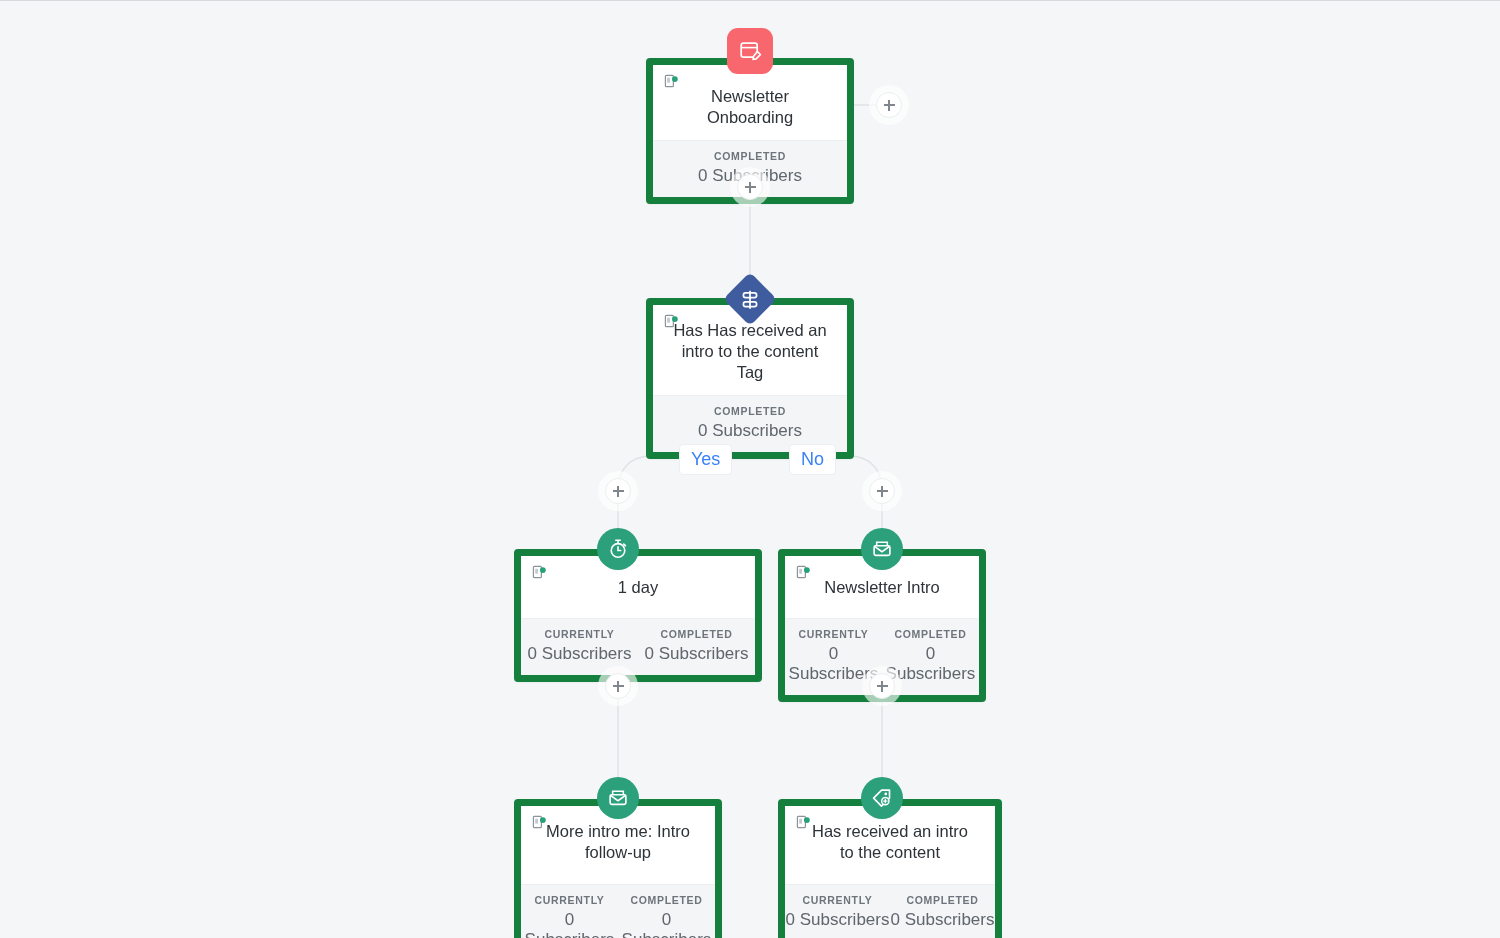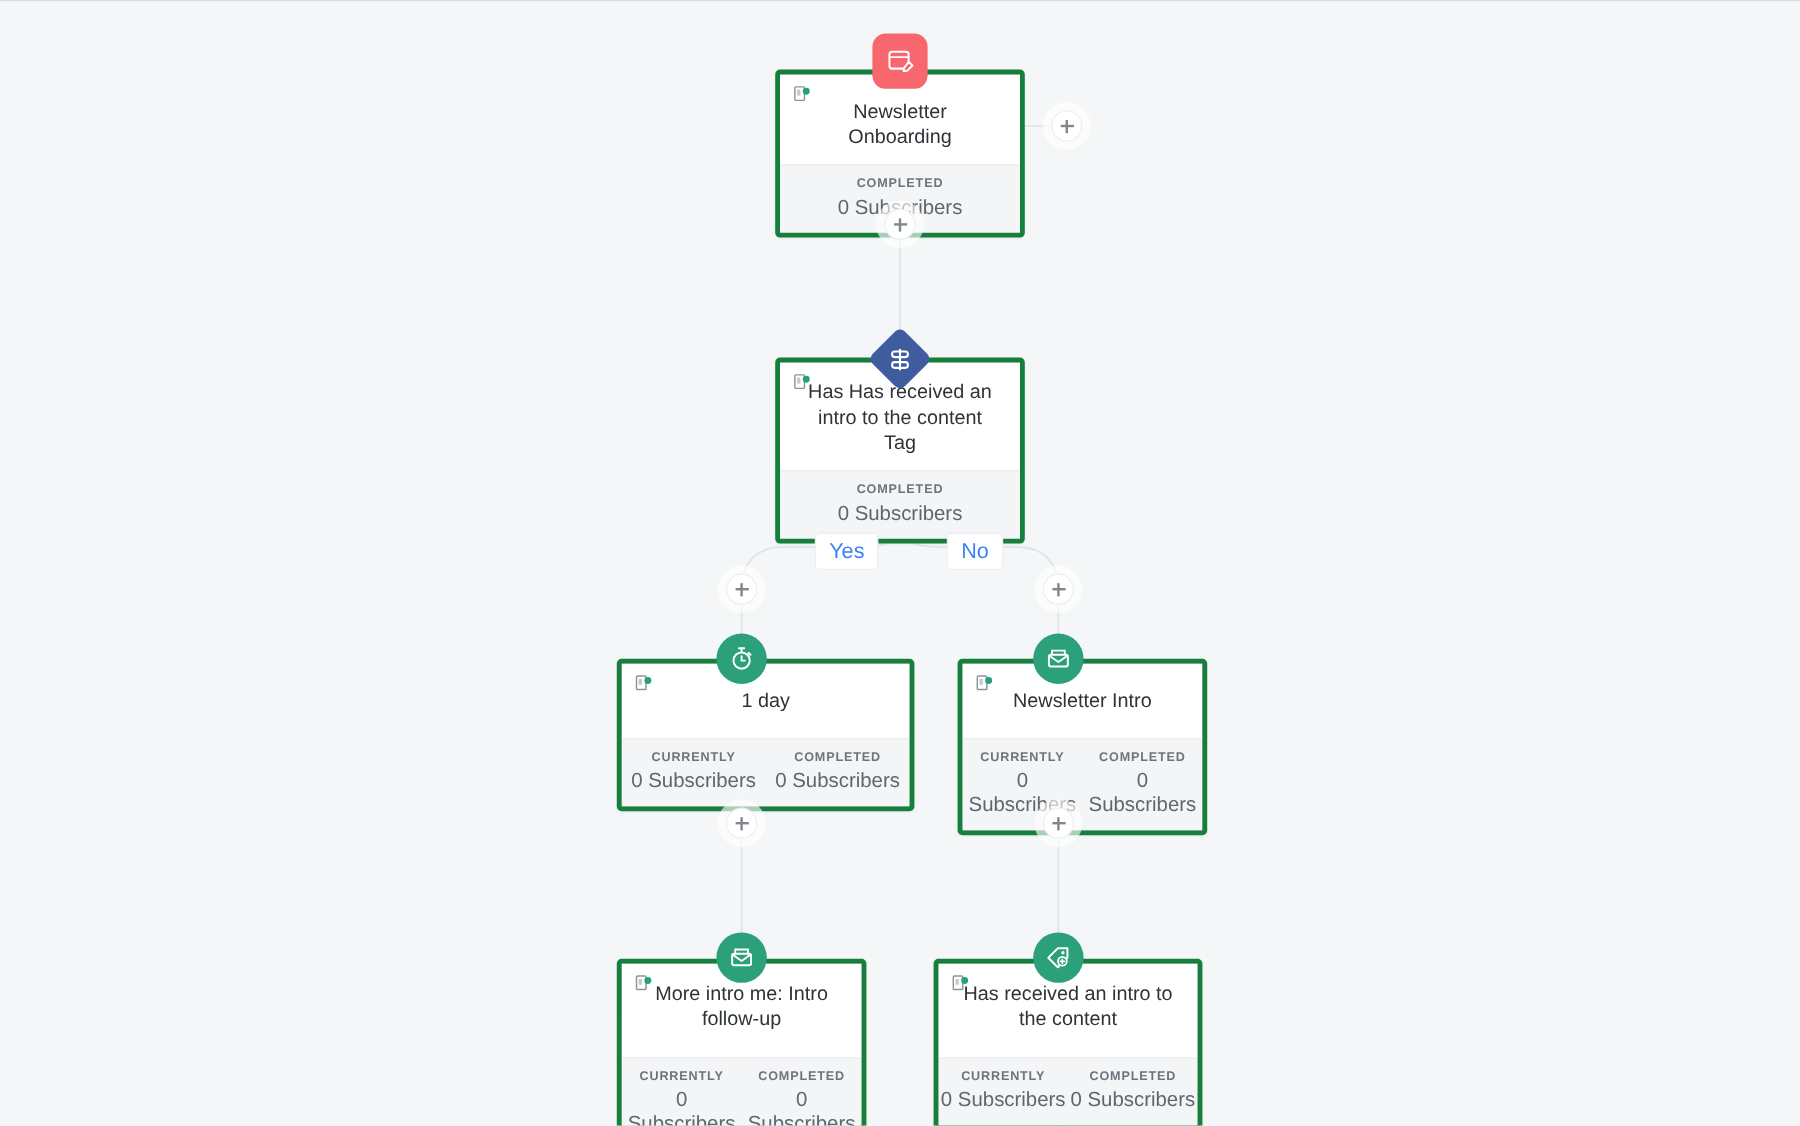--- a/index.html
+++ b/index.html
@@ -26,22 +26,22 @@
   #wires {
     position: absolute;
     left: 0; top: 0;
     width: 1500px; height: 938px;
     pointer-events: none;
   }
 
   
   .card {
     position: absolute;
-    background: #a3a3a3;
-    border: 4px solid #15803d;
+    background: #404040;
+    border: 7px solid #15803d;
     border-radius: 4px;
     box-shadow: 0 1px 2px rgba(16, 24, 40, .04);
     overflow: hidden;
   }
 
   .card-body {
     position: relative;
     background: #ffffff;
     padding: 10px 12px 12px;
     min-height: 62px;
@@ -280,21 +280,21 @@
     <svg viewBox="0 0 24 24" width="22" height="22" xmlns="http://www.w3.org/2000/svg">
       <circle cx="12" cy="13.6" r="7.4" fill="none" stroke="#ffffff" stroke-width="1.8"></circle>
       <path d="M12 9.6 V13.6 H15" stroke="#ffffff" stroke-width="1.7" fill="none" stroke-linecap="round"></path>
       <path d="M9.6 2.4 H14.4" stroke="#ffffff" stroke-width="1.8" stroke-linecap="round"></path>
       <path d="M12 2.4 V6.2" stroke="#ffffff" stroke-width="1.8"></path>
       <path d="M18.3 6.6 L20.1 8.3" stroke="#ffffff" stroke-width="1.8" stroke-linecap="round"></path>
     </svg>
   </div>
   <div class="plus-btn" style="left:605px; top:672px;"></div>
 
-  <div class="card" style="left:778px; top:548px; width:208px;margin-left:20px;">
+  <div class="card" style="left:778px; top:548px; width:208px;">
     <div class="card-body">
       <span class="doc-badge">
         <svg viewBox="0 0 16 16" width="15" height="15" xmlns="http://www.w3.org/2000/svg">
           <rect x="1.5" y="1.5" width="8.5" height="12" rx="1" fill="none" stroke="#8d949c" stroke-width="1.3"></rect>
           <rect x="3.4" y="4" width="3" height="5.2" fill="#c6cace"></rect>
           <circle cx="11.6" cy="5.4" r="3.1" fill="#27a177"></circle>
         </svg>
       </span>
       <div class="card-title">Newsletter Intro</div>
     </div>

